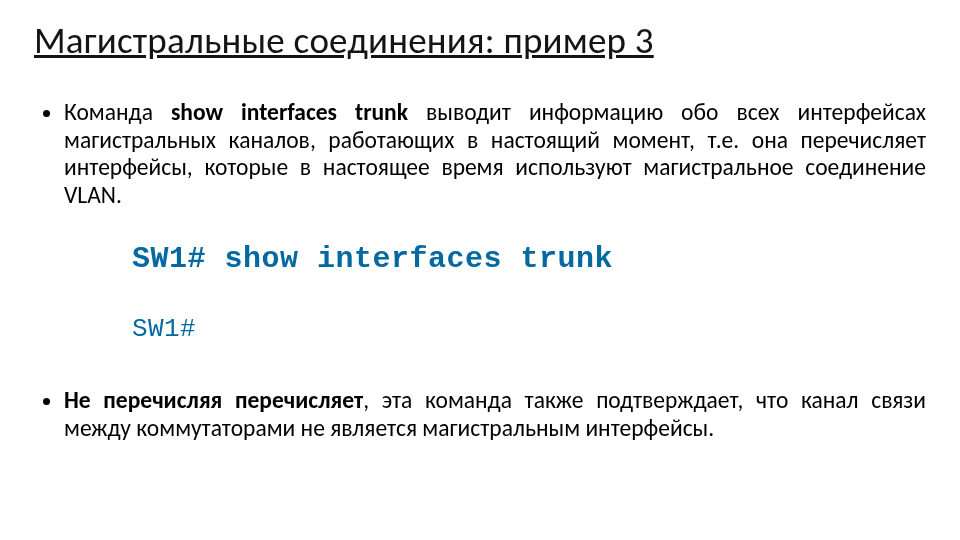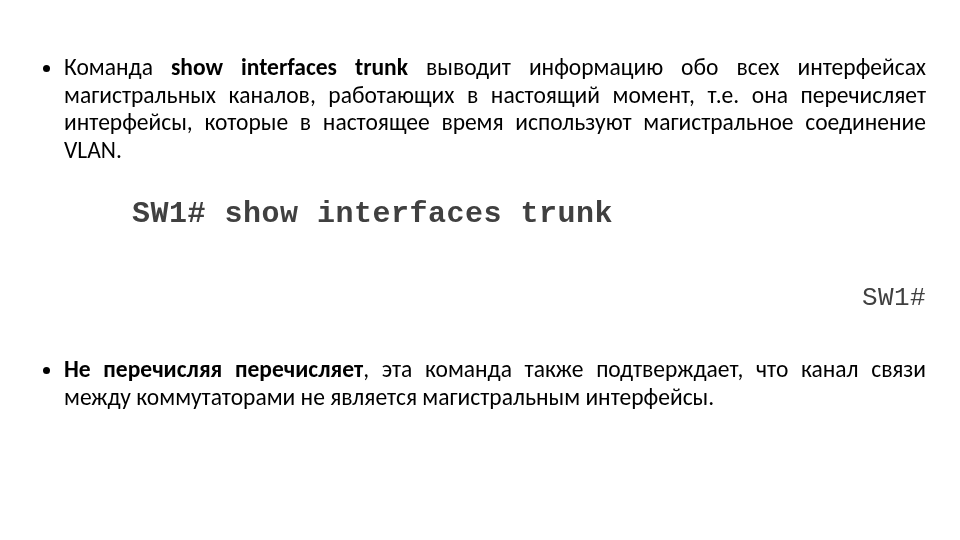--- a/index.html
+++ b/index.html
@@ -39,35 +39,35 @@
   }
   .cmd {
     font-weight: 700;
   }
   .mono-block {
     margin: 24px 0 30px 98px;
     font-family: "Courier New", monospace;
     font-size: 30px;
     line-height: 1.7;
     letter-spacing: 0.5px;
-    color: #404040;
+    color: #0369a1;
   }
   .mono-line1 { font-weight: 700; }
   .mono-line2 {
-    margin-top: 36px;
+    margin-top: 22px;
     font-size: 26px;
     letter-spacing: 0.4px;
-    text-align: right;
   }
 </style>
 </head>
 <body>
 
 <div class="slide">
 
+  <h1 class="title">Магистральные соединения: пример 3</h1>
 
   <ul class="bullets">
     <li>
       <span>Команда </span><span class="cmd">show interfaces trunk</span><span> выводит информацию обо всех интерфейсах магистральных каналов, работающих в настоящий момент, т.е. она перечисляет интерфейсы, которые в настоящее время используют магистральное соединение VLAN.</span>
     </li>
   </ul>
 
   <div class="mono-block">
     <div class="mono-line1">SW1# show interfaces trunk</div>
     <div class="mono-line2">SW1#</div>

